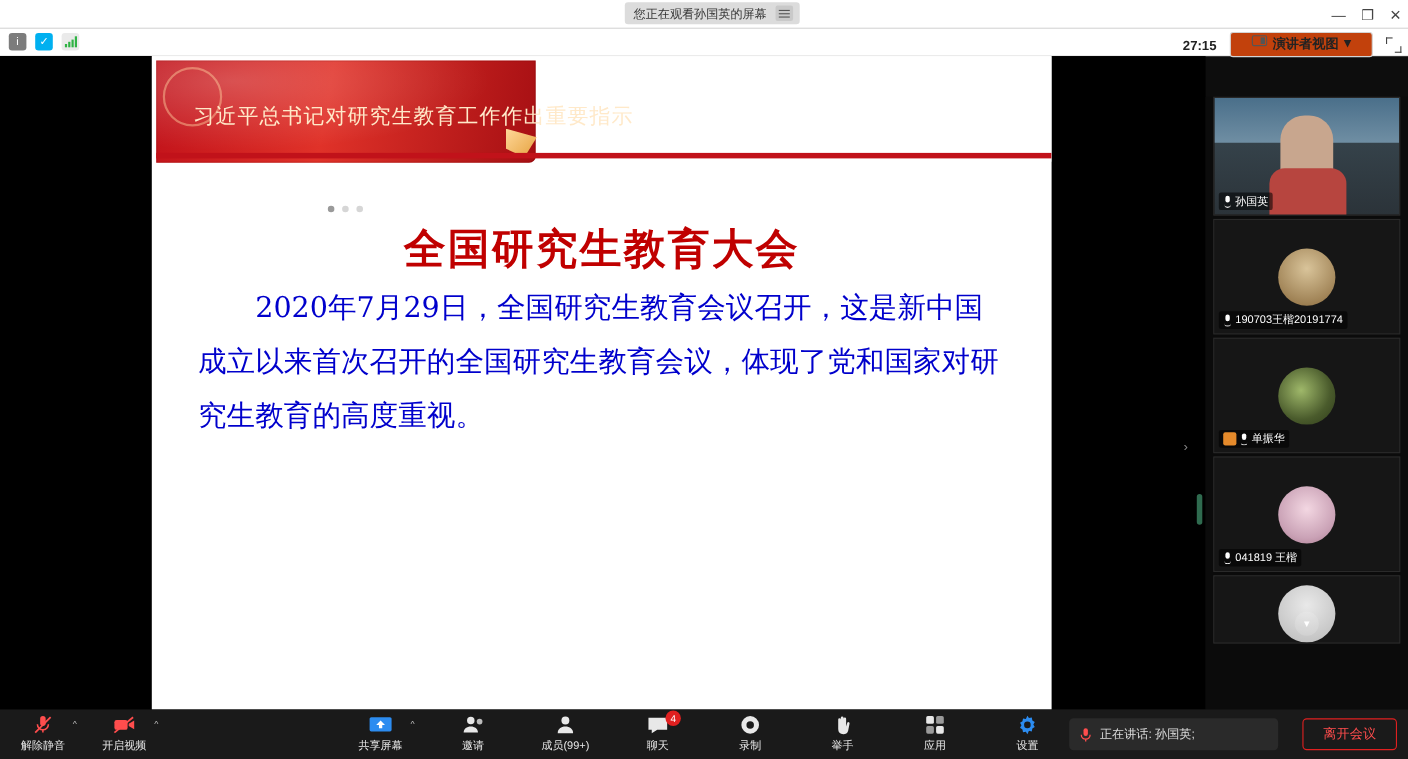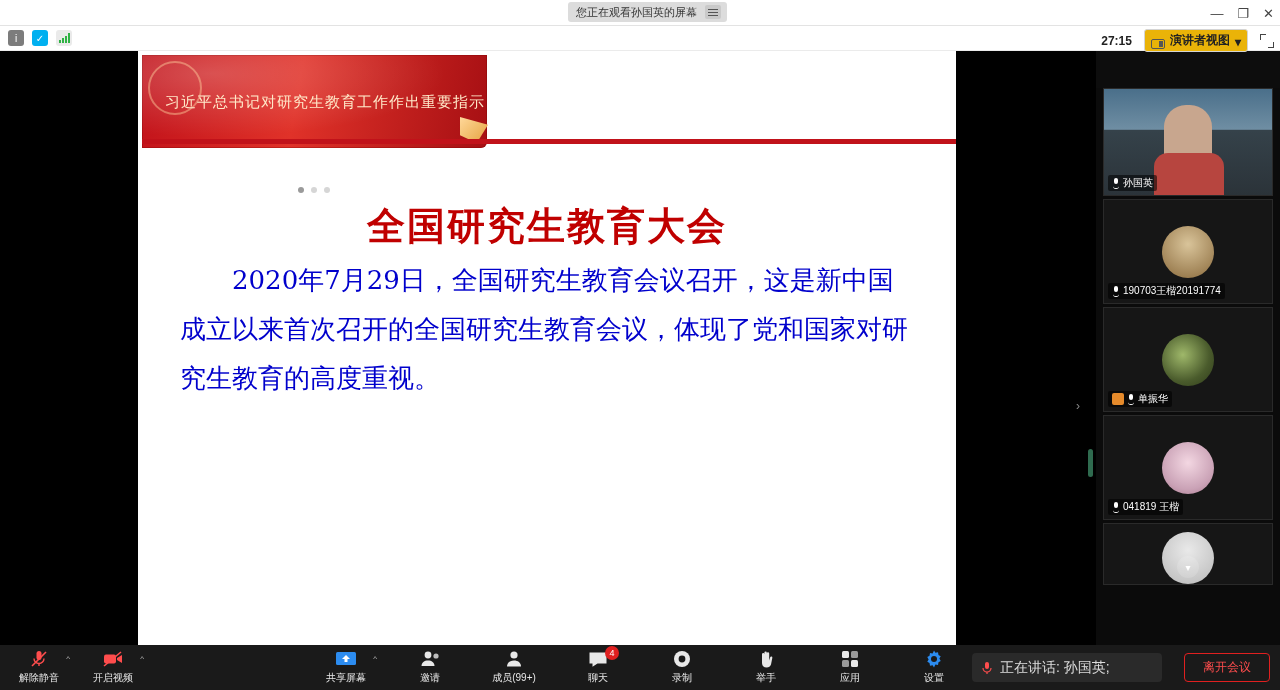--- a/index.html
+++ b/index.html
@@ -37,42 +37,42 @@
   .sq { width: 16px; height: 16px; border-radius: 3px; display: flex; align-items: center; justify-content: center; font-size: 10px; color: #fff; }
   .sq.info { background: #7c7c7c; }
   .sq.shield { background: #00b0f0; }
   .sq.signal { background: #eaeaea; }
   .bars { display: flex; align-items: flex-end; gap: 1px; height: 10px; }
   .bars i { width: 2px; background: #2fb344; display: block; }
   .bars i:nth-child(1){height:3px}.bars i:nth-child(2){height:5px}
   .bars i:nth-child(3){height:7px}.bars i:nth-child(4){height:10px}
 
   .status-right { position: absolute; right: 6px; top: 3px; display: flex; align-items: center; gap: 12px; font-size: 12px; color: #222; font-weight: bold; }
-  .view-btn { display: flex; align-items: flex-end; gap: 5px; border: 1px solid #d4d4d4; border-radius: 3px; padding: 2px 6px; background:#eab308; }
+  .view-btn { display: flex; align-items: flex-start; gap: 5px; border: 1px solid #d4d4d4; border-radius: 3px; padding: 2px 19px; background:#c2410c; }
   .mini-screen { width: 14px; height: 10px; border: 1.5px solid #555; border-radius: 2px; position: relative; }
   .mini-screen::after { content:''; position:absolute; right:1px; top:1px; width:4px; height:6px; background:#555; }
   .fs-icon { width: 14px; height: 14px; position: relative; }
   .fs-icon::before, .fs-icon::after { content:''; position:absolute; width:5px; height:5px; border:1.5px solid #444; }
   .fs-icon::before { left:0; top:0; border-right:none; border-bottom:none; }
   .fs-icon::after { right:0; bottom:0; border-left:none; border-top:none; }
 
   
   .stage { position: absolute; left: 0; top: 51px; width: 1096px; height: 594px; background: #000; }
   .slide-wrap { position: absolute; left: 138px; top: 0; width: 818px; height: 594px; background: #fff; overflow: hidden; }
   .slide-topstrip { position:absolute; left:0; top:0; width:818px; height:96px; background:#fff; }
   .ribbon {
     position: absolute; left: 4px; top: 4px; width: 345px; height: 93px;
     background: linear-gradient(100deg, #c1121a 0%, #e03229 45%, #a60f13 100%);
     border-radius: 0 0 6px 0;
     box-shadow: 0 0 0 1px rgba(120,0,0,.3) inset;
   }
   .ribbon-sheen { position:absolute; left:0; top:0; width:100%; height:100%;
     background: radial-gradient(ellipse at 20% 20%, rgba(255,255,255,.22), rgba(255,255,255,0) 60%); }
   .ribbon-circle { position:absolute; left:6px; top:6px; width:54px; height:54px; border:2px solid rgba(255,210,160,.45); border-radius:50%; }
-  .ribbon-text { position:absolute; left:23px; top:38px; color:#ffe9c9; font-size:15px; letter-spacing:1px; white-space:nowrap; }
+  .ribbon-text { position:absolute; left:34px; top:38px; color:#ffe9c9; font-size:19px; letter-spacing:1px; white-space:nowrap; }
   .ribbon-fold { position:absolute; left:318px; top:62px; width:28px; height:26px;
     background: linear-gradient(135deg,#ffd89a,#e5a13d); clip-path: polygon(0 0,100% 30%,60% 100%,0 70%); }
   .redbar { position: absolute; left: 4px; top: 88px; width: 814px; height: 5px; background: #c1121a; }
   .dots { position:absolute; left:160px; top:136px; display:flex; gap:7px; }
   .dots i { width:6px; height:6px; border-radius:50%; background:#d6d6d6; display:block; }
   .dots i.on { background:#9a9a9a; }
 
   .slide-title { position: absolute; left: 0; top: 150px; width: 818px; text-align: center;
     color: #c00000; font-size: 38px; font-weight: bold; font-family: "DejaVu Serif", serif; letter-spacing: 2px; }
   .slide-body { position: absolute; left: 42px; top: 205px; width: 736px; font-family: "DejaVu Serif", serif; }
@@ -116,21 +116,21 @@
   
   .toolbar { position:absolute; left:0; bottom:0; width:1280px; height:45px; background:#1a1a1a; }
   .tb-left { position:absolute; left:10px; top:3px; display:flex; gap:16px; }
   .tb-item { width:58px; text-align:center; color:#e8e8e8; font-size:10px; position:relative; }
   .tb-ico { height:22px; display:flex; align-items:center; justify-content:center; margin-bottom:1px; }
   .caret { position:absolute; right:-2px; top:6px; color:#bbb; font-size:8px; }
   .tb-center { position:absolute; left:50%; transform:translateX(-50%); top:3px; display:flex; gap:26px; }
   .tb-badge { position:absolute; right:8px; top:-2px; min-width:14px; height:14px; border-radius:7px;
     background:#e02020; color:#fff; font-size:9px; line-height:14px; text-align:center; padding:0 3px; }
   .speaking { position:absolute; right:118px; bottom:8px; width:190px; height:29px; background:#2a2a2a;
-    border-radius:4px; display:flex; align-items:center; gap:7px; padding:0 9px; color:#ddd; font-size:14px; }
+    border-radius:4px; display:flex; align-items:center; gap:7px; padding:0 9px; color:#ddd; font-size:11px; }
   .leave-btn { position:absolute; right:10px; bottom:8px; width:86px; height:29px; border:1px solid #e02020;
     color:#ff4d4d; background:transparent; border-radius:4px; font-size:12px; display:flex; align-items:center; justify-content:center; }
   .ico-svg { display:block; }
 </style>
 </head>
 <body>
 
 <div id="app">
 
   <div class="titlebar">

